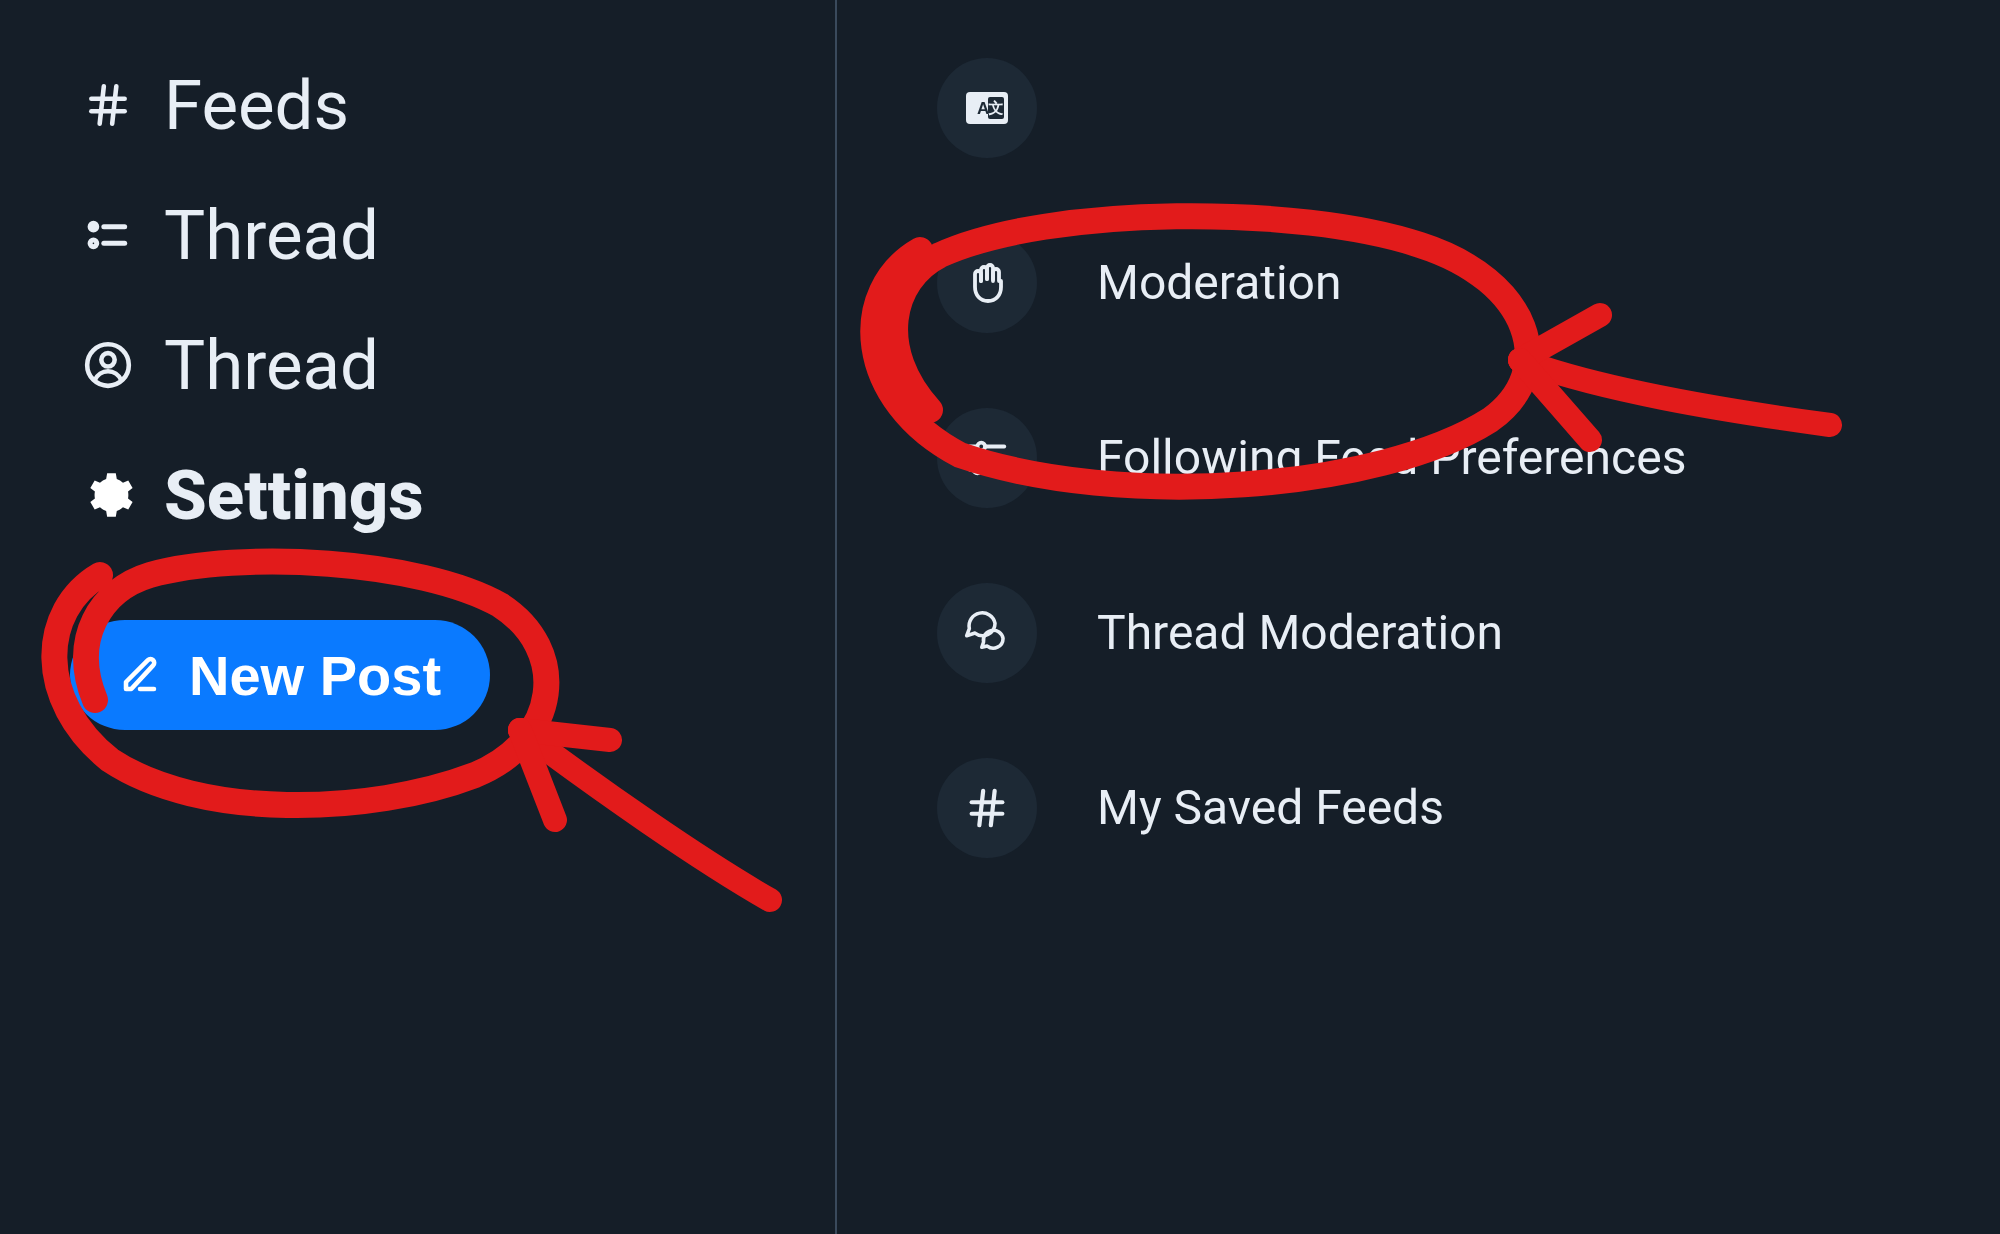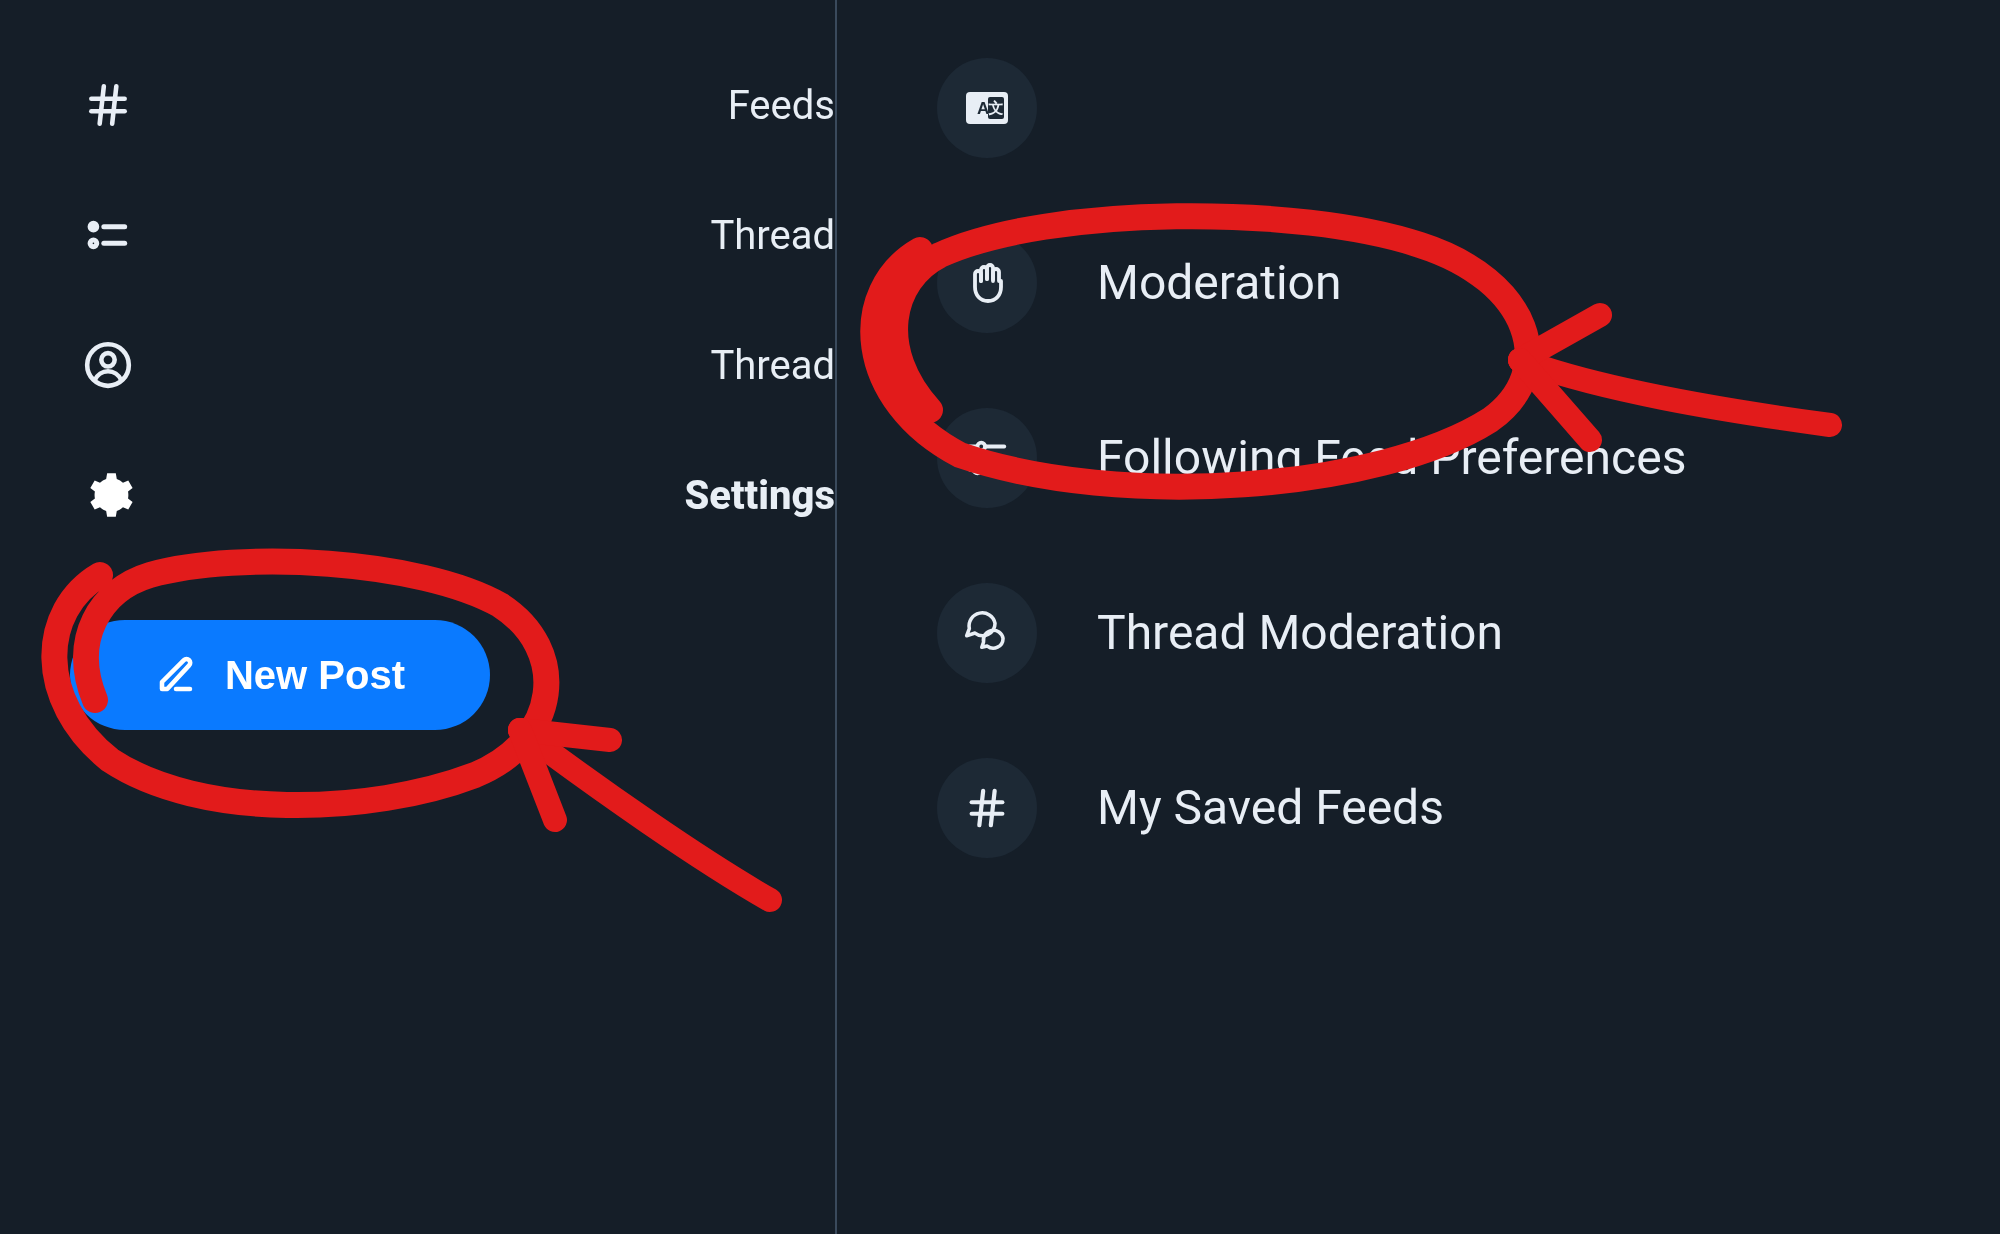--- a/index.html
+++ b/index.html
@@ -30,27 +30,26 @@
   .main {
     flex: 1;
     padding-top: 20px;
     padding-left: 60px;
     position: relative;
   }
 
   .nav-item {
     display: flex;
     align-items: center;
-    gap: 18px;
+    gap: 28px;
     height: 130px;
     cursor: pointer;
-    font-size: 40px;
+    font-size: 69px;
     color: #e8eef5;
     padding-left: 20px;
-    justify-content: space-between;
   }
   .nav-item .icon-wrap {
     width: 56px;
     height: 56px;
     display: flex;
     align-items: center;
     justify-content: center;
     flex-shrink: 0;
   }
   .nav-item.active {
@@ -63,21 +62,21 @@
     margin-left: 10px;
     background: #0a7aff;
     border-radius: 60px;
     height: 110px;
     width: 420px;
     display: flex;
     align-items: center;
     justify-content: center;
     gap: 28px;
     color: #ffffff;
-    font-size: 40px;
+    font-size: 56px;
     font-weight: 700;
     cursor: pointer;
     border: none;
   }
 
   .settings-item {
     display: flex;
     align-items: center;
     gap: 60px;
     height: 175px;

